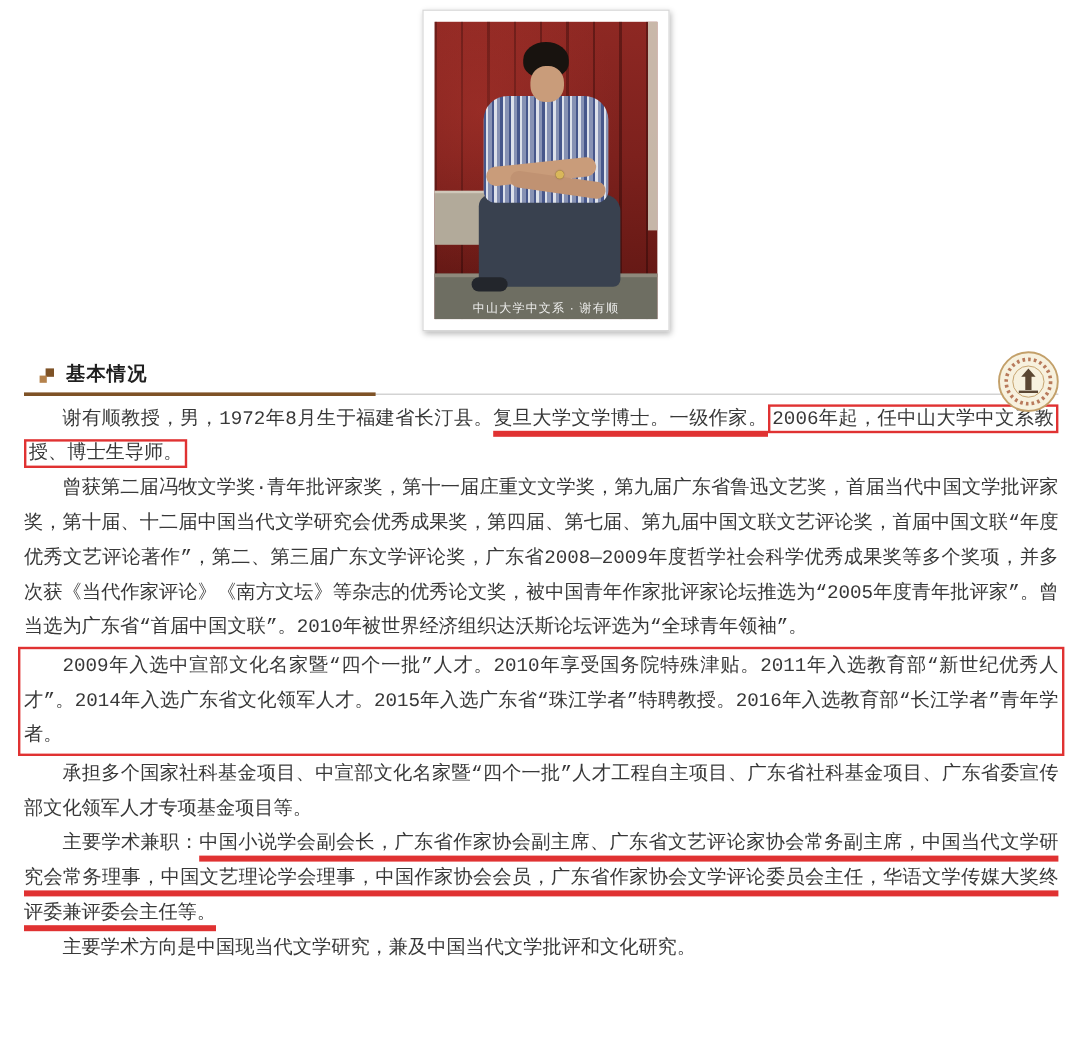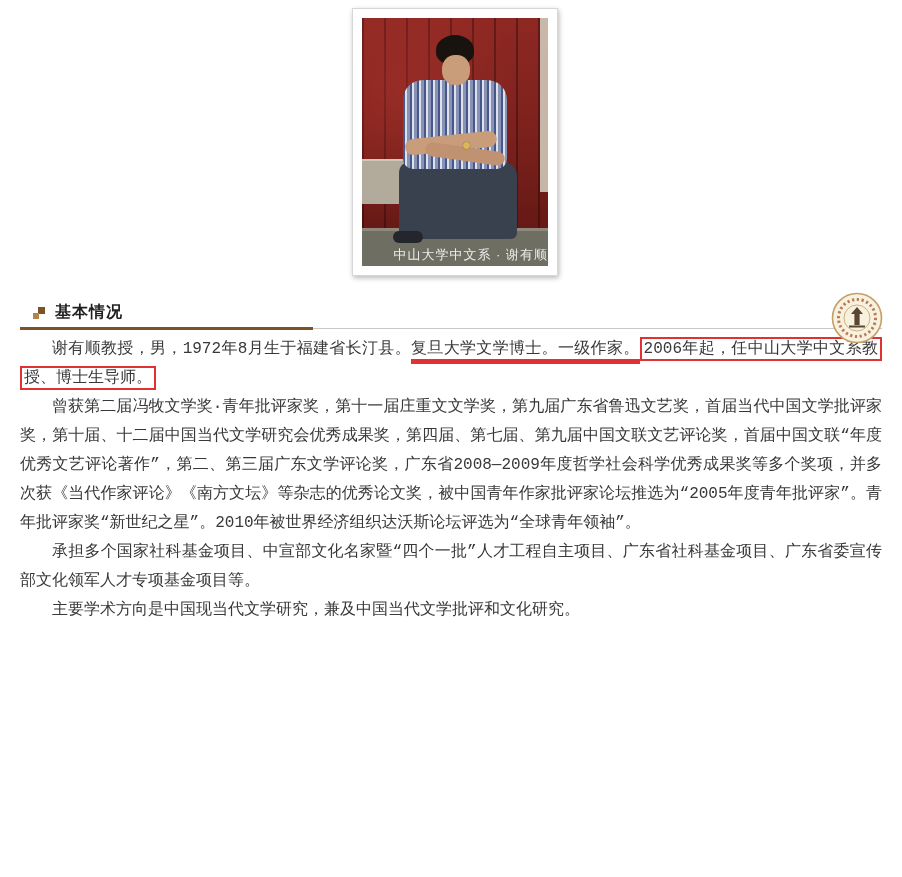--- a/index.html
+++ b/index.html
@@ -30,22 +30,22 @@
   .person-arm{position:absolute;left:50%;top:47%;width:92px;height:16px;margin-left:-50px;
     background:#c99c7a;border-radius:8px;transform:rotate(-6deg);}
   .person-arm2{position:absolute;left:50%;top:52%;width:80px;height:14px;margin-left:-30px;
     background:#c09272;border-radius:8px;transform:rotate(8deg);}
   .person-watch{position:absolute;left:50%;top:50%;width:7px;height:7px;margin-left:8px;
     background:#d9b75a;border-radius:50%;box-shadow:0 0 1px #5a4a10;}
   .person-pants{position:absolute;left:50%;top:58%;width:118px;height:31%;margin-left:-56px;
     background:#39414f;border-radius:10px 14px 6px 6px;}
   .person-shoe{position:absolute;left:50%;top:86%;width:30px;height:12px;margin-left:-62px;
     background:#23262c;border-radius:6px;}
-  .photo-watermark{position:absolute;left:0;bottom:2px;width:100%;text-align:right;
-    color:rgba(255,255,255,.88);font-size:13px;letter-spacing:1px;filter:blur(.4px);}
+  .photo-watermark{position:absolute;left:0;bottom:2px;width:100%;text-align:center;
+    color:rgba(255,255,255,.88);font-size:10px;letter-spacing:1px;filter:blur(.4px);}
 
   
   .section-header{position:absolute;left:33px;top:302px;display:flex;align-items:center;}
   .hdr-icon{position:relative;width:12px;height:12px;margin-right:10px;}
   .hdr-icon::before{content:"";position:absolute;left:5px;top:0;width:7px;height:7px;background:#7e5226;}
   .hdr-icon::after{content:"";position:absolute;left:0;top:6px;width:6px;height:6px;background:#b5824c;}
   .hdr-title{font-size:16px;font-weight:bold;color:#1f1f1f;letter-spacing:1px;}
 
   .rule{position:absolute;left:20px;top:327px;width:862px;height:3px;}
   .rule-light{position:absolute;left:0;top:1px;width:100%;height:1px;background:#c9c9c9;}
@@ -102,18 +102,20 @@
     </svg>
   </div>
 
   <div class="rule">
     <span class="rule-light"></span>
     <span class="rule-dark"></span>
   </div>
 
   <div class="content">
     <p class="para"><span>谢有顺教授，男，1972年8月生于福建省长汀县。</span><span class="red-underline">复旦大学文学博士。一级作家。</span><span class="red-box-inline">2006年起，任中山大学中文系教授、博士生导师。</span></p>
-    <p class="para">曾获第二届冯牧文学奖·青年批评家奖，第十一届庄重文文学奖，第九届广东省鲁迅文艺奖，首届当代中国文学批评家奖，第十届、十二届中国当代文学研究会优秀成果奖，第四届、第七届、第九届中国文联文艺评论奖，首届中国文联“年度优秀文艺评论著作”，第二、第三届广东文学评论奖，广东省2008—2009年度哲学社会科学优秀成果奖等多个奖项，并多次获《当代作家评论》《南方文坛》等杂志的优秀论文奖，被中国青年作家批评家论坛推选为“2005年度青年批评家”。青年批评家奖“新世纪之星”。2010年被世界经济组织达沃斯论坛评选为“全球青年领袖”。</p>
+    <p class="para">曾获第二届冯牧文学奖·青年批评家奖，第十一届庄重文文学奖，第九届广东省鲁迅文艺奖，首届当代中国文学批评家奖，第十届、十二届中国当代文学研究会优秀成果奖，第四届、第七届、第九届中国文联文艺评论奖，首届中国文联“年度优秀文艺评论著作”，第二、第三届广东文学评论奖，广东省2008—2009年度哲学社会科学优秀成果奖等多个奖项，并多次获《当代作家评论》《南方文坛》等杂志的优秀论文奖，被中国青年作家批评家论坛推选为“2005年度青年批评家”。曾当选为广东省“首届中国文联”。2010年被世界经济组织达沃斯论坛评选为“全球青年领袖”。</p>
+    <p class="para red-box-block">2009年入选中宣部文化名家暨“四个一批”人才。2010年享受国务院特殊津贴。2011年入选教育部“新世纪优秀人才”。2014年入选广东省文化领军人才。2015年入选广东省“珠江学者”特聘教授。2016年入选教育部“长江学者”青年学者。</p>
     <p class="para">承担多个国家社科基金项目、中宣部文化名家暨“四个一批”人才工程自主项目、广东省社科基金项目、广东省委宣传部文化领军人才专项基金项目等。</p>
+    <p class="para"><span>主要学术兼职：</span><span class="red-underline">中国小说学会副会长，广东省作家协会副主席、广东省文艺评论家协会常务副主席，中国当代文学研究会常务理事，中国文艺理论学会理事，中国作家协会会员，广东省作家协会文学评论委员会主任，华语文学传媒大奖终评委兼评委会主任等。</span></p>
     <p class="para">主要学术方向是中国现当代文学研究，兼及中国当代文学批评和文化研究。</p>
   </div>
 
 </div>
 
 </body></html>

